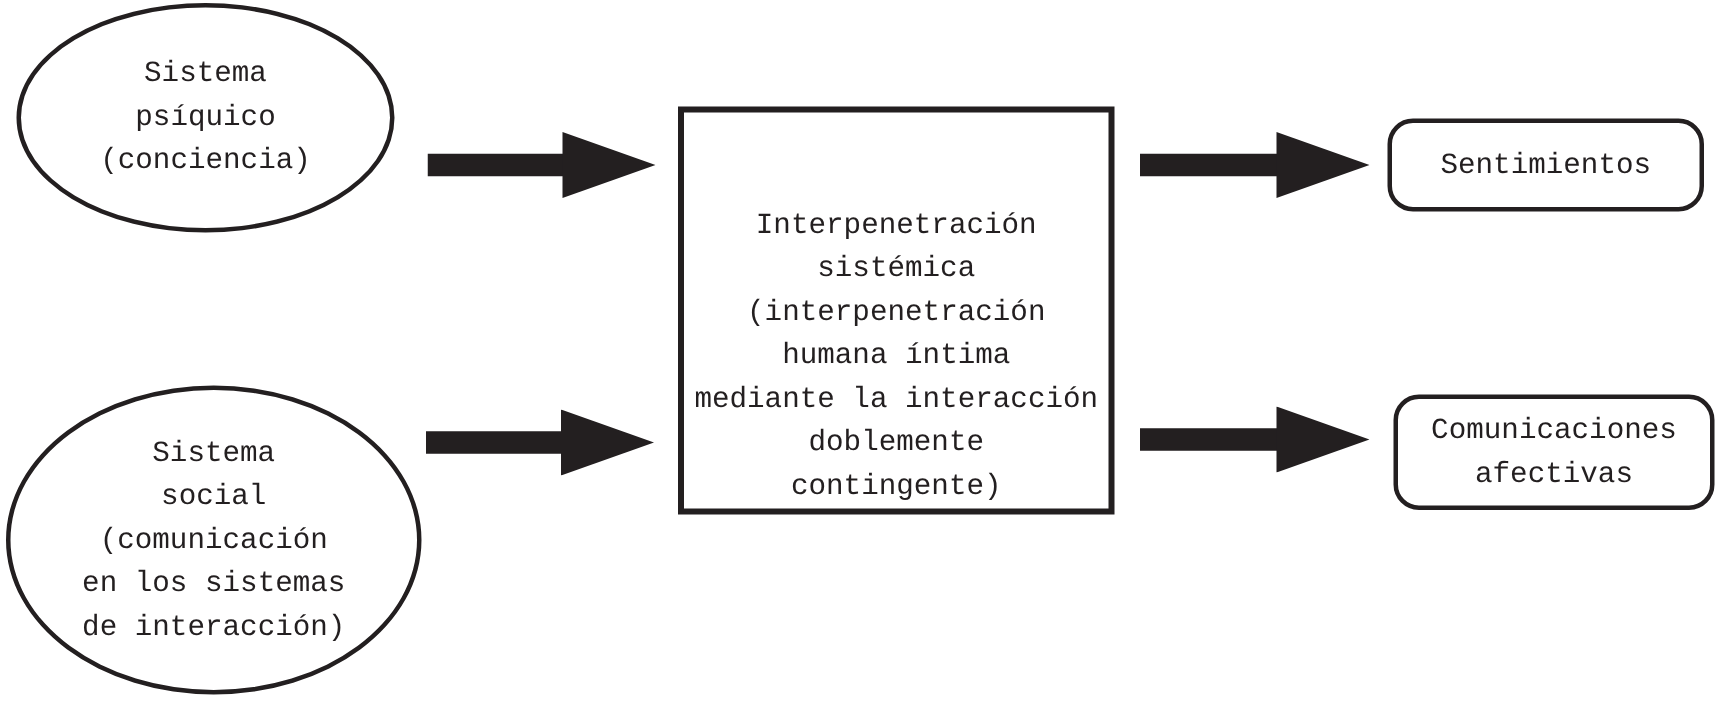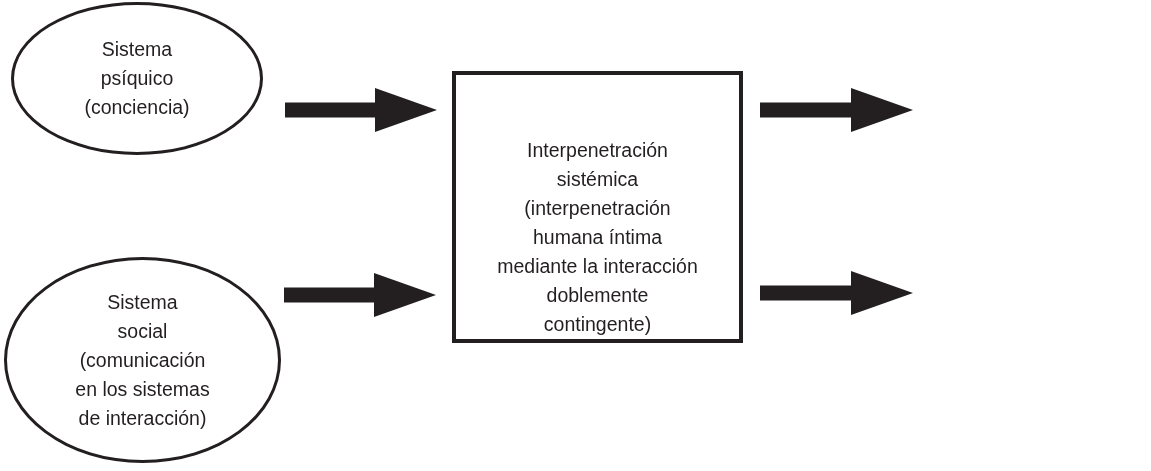--- a/index.html
+++ b/index.html
@@ -17,20 +17,21 @@
     overflow: hidden;
   }
   .node {
     position: absolute;
     box-sizing: border-box;
     display: flex;
     align-items: center;
     justify-content: center;
     text-align: center;
     background: #ffffff;
+    font-family: Liberation Mono, monospace;
   }
   .node .label {
     white-space: pre-line;
     font-size: 19.5px;
     line-height: 29px;
     color: var(--text, #231f20);
   }
   .ellipse {
     border: 3px solid var(--stroke, #231f20);
     border-radius: 50%;
@@ -105,21 +106,28 @@
   <div class="node n-center">
     <span class="label">Interpenetración
 sistémica
 (interpenetración
 humana íntima
 mediante la interacción
 doblemente
 contingente)</span>
   </div>
 
+  <div class="node rounded n-sentiments">
+    <span class="label">Sentimientos</span>
+  </div>
 
+  <div class="node rounded n-affective">
+    <span class="label">Comunicaciones
+afectivas</span>
+  </div>
 
   <svg class="arrow a1" width="152" height="44" viewBox="0 0 152 44" aria-hidden="true">
     <rect x="0" y="14.5" width="96" height="15"></rect>
     <polygon points="90,0 152,22 90,44"></polygon>
   </svg>
 
   <svg class="arrow a2" width="152" height="44" viewBox="0 0 152 44" aria-hidden="true">
     <rect x="0" y="14.5" width="96" height="15"></rect>
     <polygon points="90,0 152,22 90,44"></polygon>
   </svg>

